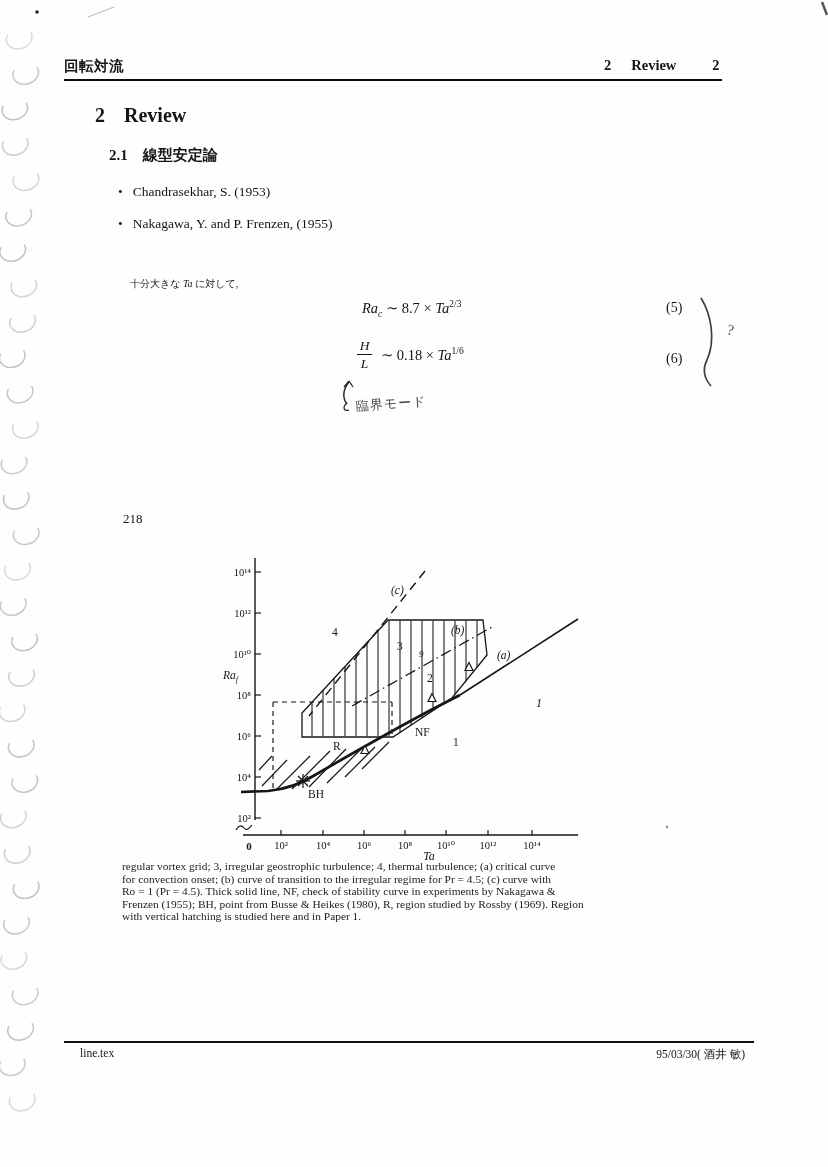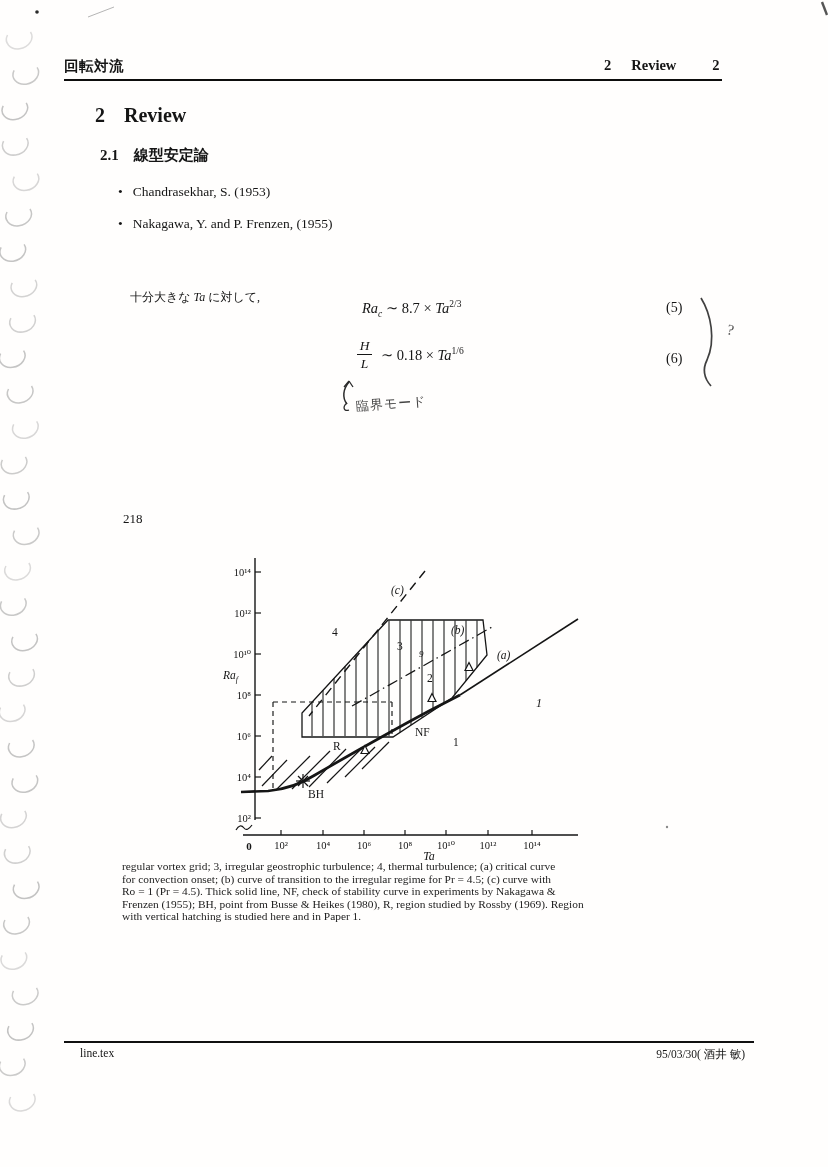--- a/index.html
+++ b/index.html
@@ -7,26 +7,26 @@
         font-family:"Liberation Serif","DejaVu Serif",serif;color:#151515;}
   #art{position:absolute;left:0;top:0;width:828px;height:1167px;}
   #art text{font-family:"Liberation Serif","DejaVu Serif",serif;}
   .hdr-left{position:absolute;left:64px;top:57px;font-size:14.5px;font-weight:bold;letter-spacing:.5px;}
   .hdr-right{position:absolute;left:604px;top:57px;font-size:14.5px;font-weight:bold;}
   .hdr-right .sec-no{margin-right:20px;}
   .hdr-right .pg-no{margin-left:36px;}
   .hdr-rule{position:absolute;left:64px;top:79px;width:658px;height:2px;background:#0d0d0d;}
   .h1{position:absolute;left:95px;top:104px;font-size:20px;font-weight:bold;}
   .h1 .num{margin-right:19px;}
-  .h2{position:absolute;left:100px;top:146px;font-size:15px;font-weight:bold;}
+  .h2{position:absolute;left:109px;top:146px;font-size:15px;font-weight:bold;}
   .h2 .num{margin-right:15px;}
   .bullet{position:absolute;left:118px;font-size:13.5px;}
   .bullet::before{content:"•";margin-right:10px;}
   .b1{top:184px}.b2{top:216px}.b3{top:248px}
-  .jpline{position:absolute;left:130px;top:289px;font-size:12px;}
+  .jpline{position:absolute;left:130px;top:277px;font-size:10px;}
   .jpline .var{font-style:italic;}
   .eq{position:absolute;font-size:14.5px;}
   .eq .var{font-style:italic;}
   .eq sub{font-size:9.5px;font-style:italic;}
   .eq sup{font-size:9.5px;}
   .eq5{left:362px;top:299px;}
   .eq6{left:356px;top:338px;display:flex;align-items:center;}
   .frac{display:inline-flex;flex-direction:column;align-items:center;width:17px;}
   .frac .ft,.frac .fb{font-style:italic;font-size:13.5px;line-height:15px;}
   .frac .bar{width:15px;height:1.4px;background:#151515;margin:1px 0;}

